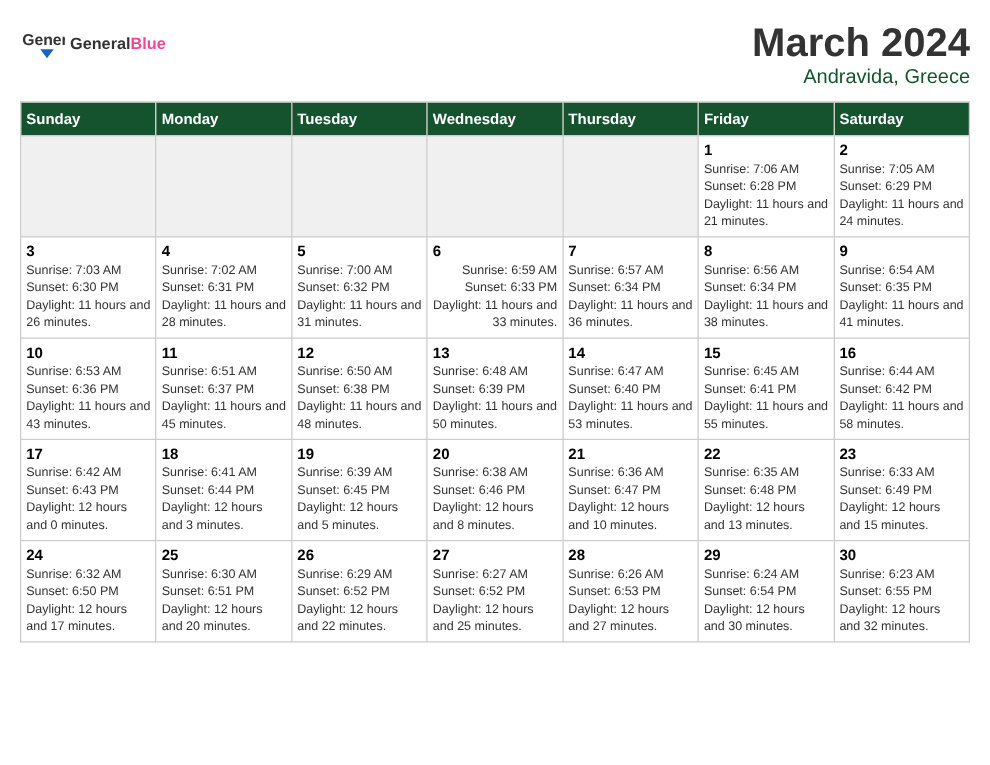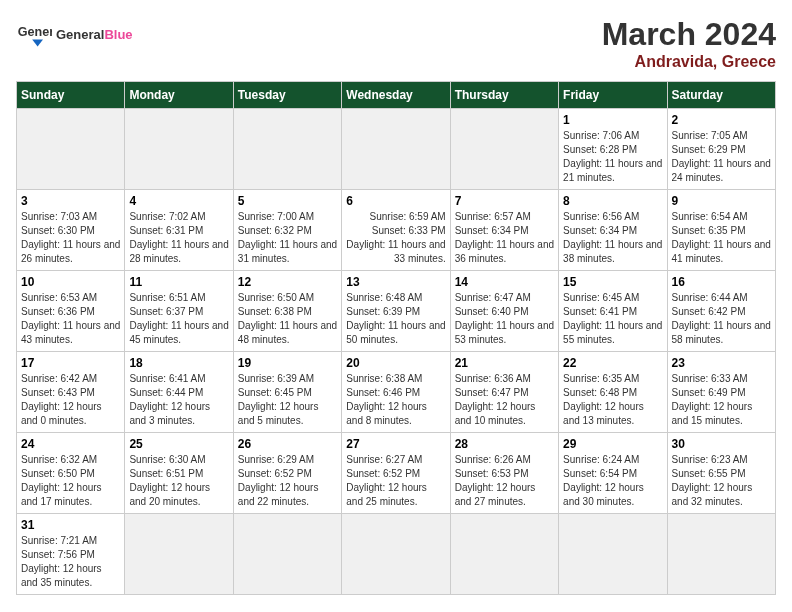--- a/index.html
+++ b/index.html
@@ -28,22 +28,22 @@
     .title-area {
       text-align: right;
     }
     .title-area h1 {
       font-size: 32px;
       font-weight: bold;
       color: #333;
     }
     .title-area h2 {
       font-size: 16px;
-      font-weight: bold;
-      color: #7f1d1d;
+      font-weight: normal;
+      color: #14532d;
     }
     table {
       width: 100%;
       border-collapse: collapse;
       font-size: 10.5px;
     }
     thead tr th {
       background-color: #14532d;
       color: #fff;
       padding: 6px 4px;
@@ -299,28 +299,14 @@
 Sunset: 6:54 PM
 Daylight: 12 hours and 30 minutes.</div>
         </td>
         <td>
           <span class="day-num">30</span>
           <div class="day-info" style="white-space: pre-line;">Sunrise: 6:23 AM
 Sunset: 6:55 PM
 Daylight: 12 hours and 32 minutes.</div>
         </td>
       </tr>
-      <tr>
-        <td>
-          <span class="day-num">31</span>
-          <div class="day-info" style="white-space: pre-line;">Sunrise: 7:21 AM
-Sunset: 7:56 PM
-Daylight: 12 hours and 35 minutes.</div>
-        </td>
-        <td class="empty"></td>
-        <td class="empty"></td>
-        <td class="empty"></td>
-        <td class="empty"></td>
-        <td class="empty"></td>
-        <td class="empty"></td>
-      </tr>
     </tbody>
 </table>
 
 </body></html>

